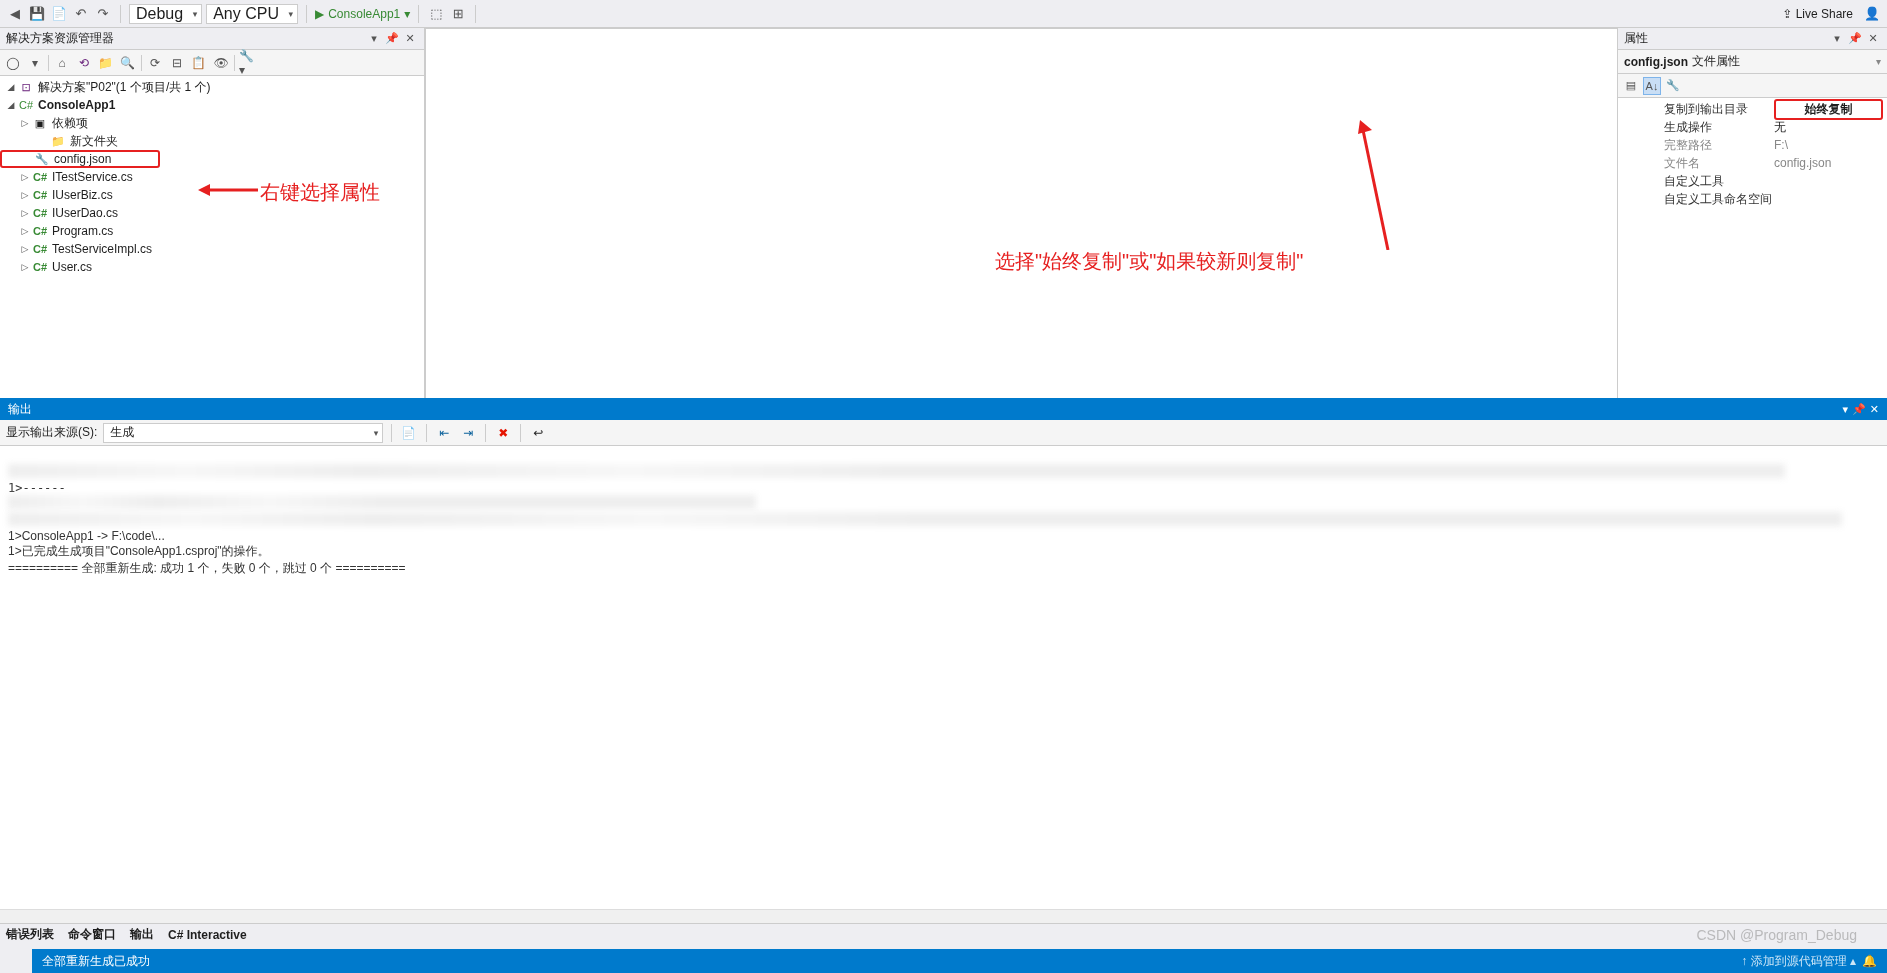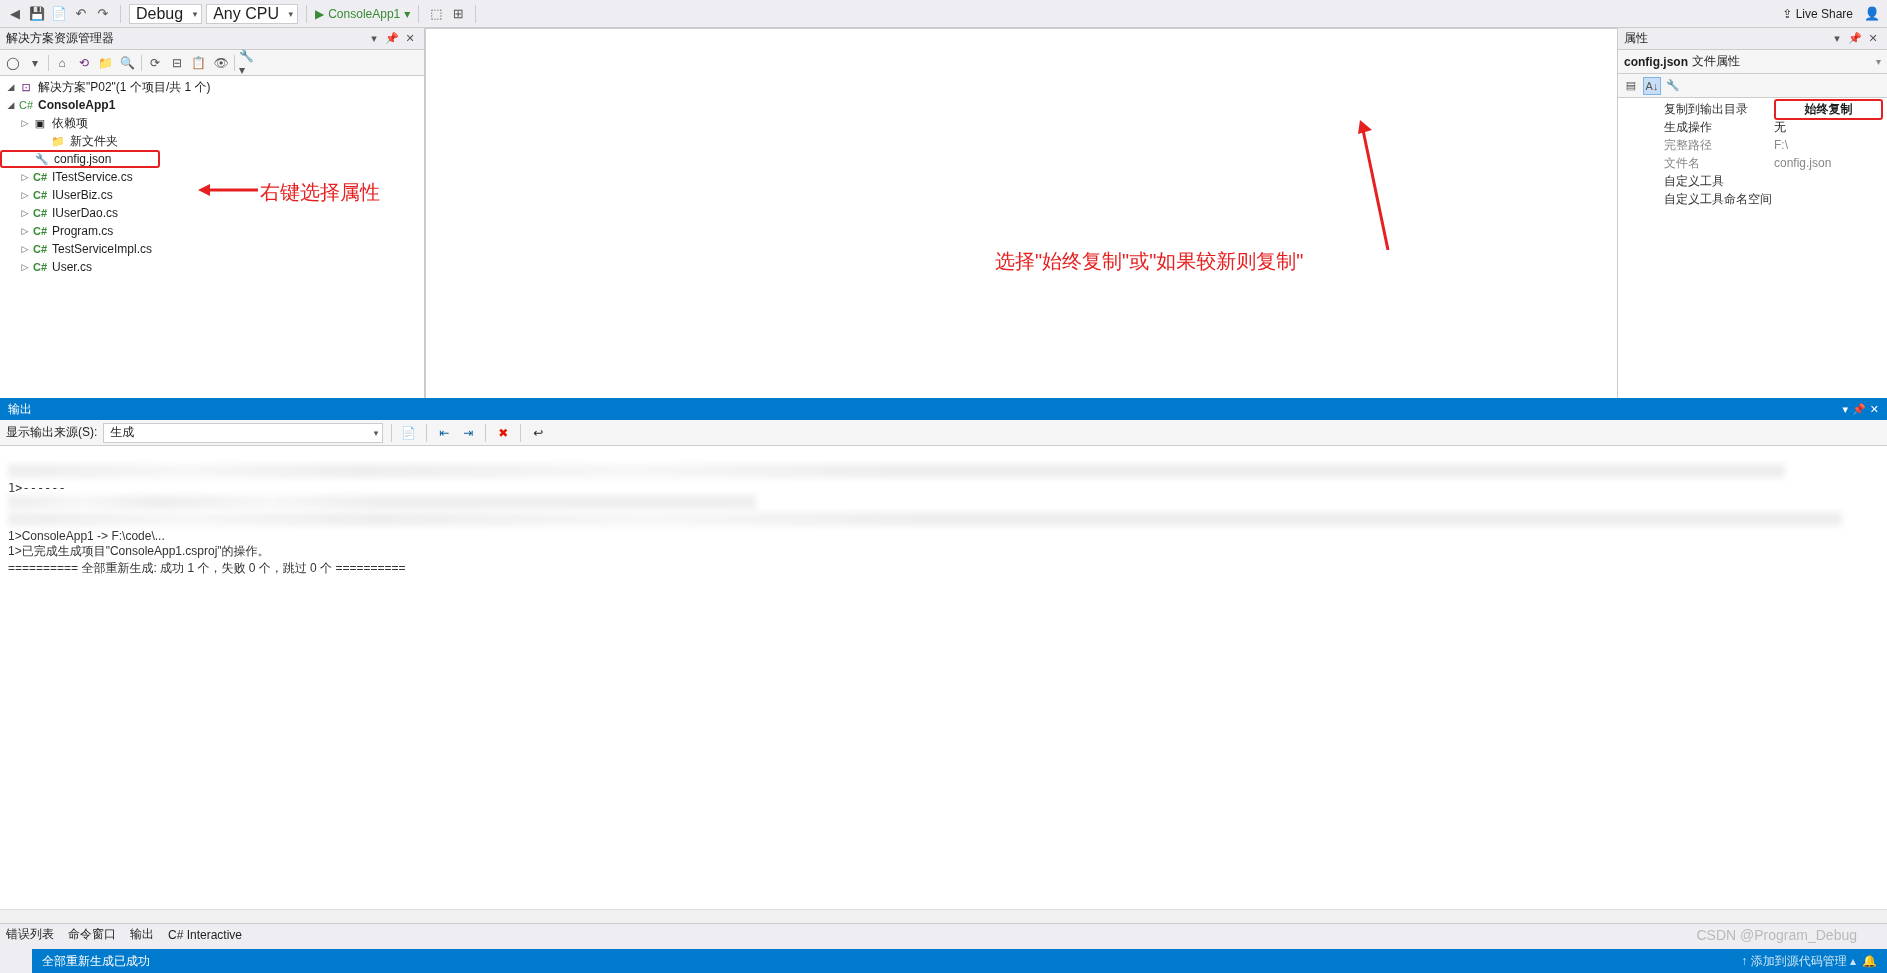--- a/index.html
+++ b/index.html
@@ -59,21 +59,21 @@
 .out-header .r span { font-size: 11px; }
 .out-tb { height: 26px; border-bottom: 1px solid #ccc; display: flex; align-items: center; padding: 0 6px; gap: 6px; background: #f5f5f5; }
 .out-tb .combo { height: 20px; border: 1px solid #ccc; background: #fff; padding: 0 18px 0 6px; width: 280px; position: relative; display: inline-flex; align-items: center; font-size: 12px; }
 .out-tb .combo::after { content: "▾"; position: absolute; right: 4px; font-size: 9px; color: #555; }
 .out-tb .ico { width: 18px; height: 18px; display: inline-flex; align-items: center; justify-content: center; font-size: 12px; }
 .out-tb .sep { width: 1px; height: 18px; background: #ccc; margin: 0 2px; }
 .out-body { flex: 1; background: #fff; font-family: Consolas, monospace; font-size: 12px; padding: 4px 8px; color: #333; overflow: auto; white-space: pre; position: relative; }
 .out-body .blur { filter: blur(3px); color: rgba(80,80,80,0.4); background: linear-gradient(90deg, #eee 0%, #f7f7f7 10%, #eee 20%, #f7f7f7 35%, #eee 50%); display: inline-block; width: 95%; height: 14px; }
 .out-scroll-h { height: 14px; background: #f0f0f0; border-top: 1px solid #ddd; }
 
-.bottom-tabs { height: 22px; background: #eeeef2; display: flex; align-items: center; padding: 0 6px; gap: 14px; border-top: 1px solid #ccc; font-size: 12px; }
+.bottom-tabs { height: 22px; background: #eeeef2; display: flex; align-items: center; padding: 0 6px; gap: 14px; border-top: 1px solid #ccc; font-size: 12px; font-weight: bold; }
 .bottom-tabs .tab { cursor: pointer; }
 
 .statusbar { position: absolute; bottom: 0; left: 0; right: 0; height: 24px; background: #007acc; color: #fff; display: flex; align-items: center; padding: 0 10px; font-size: 12px; margin-left: 32px; }
 .statusbar .r { margin-left: auto; display: flex; align-items: center; gap: 6px; color: #cce6f7; }
 .watermark { position: absolute; right: 30px; bottom: 30px; color: rgba(150,150,150,0.6); font-size: 14px; pointer-events: none; }
 </style>
 </head>
 <body>
 
 <div class="topbar">

